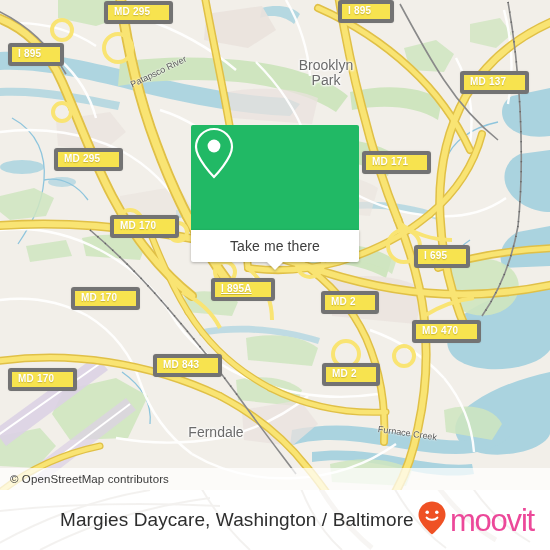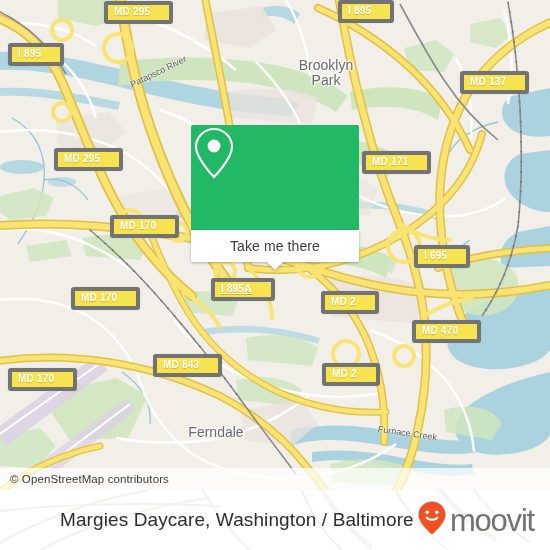--- a/index.html
+++ b/index.html
@@ -63,21 +63,21 @@
   #footer{
     position:absolute;left:0;top:490px;width:550px;height:60px;
     background:#ffffff;overflow:hidden;
   }
   #footer-ghost{position:absolute;left:0;top:0;width:550px;height:60px;opacity:.30;}
   #footer-title{
     position:absolute;left:20px;top:0;height:60px;display:flex;align-items:center;
     font-size:19px;color:#2e2e2e;letter-spacing:.1px;white-space:nowrap;margin-left:40px;
   }
   #brand{position:absolute;right:16px;top:0;height:60px;display:flex;align-items:center;gap:3px;}
-  #brand-word{font-size:31px;color:#737373;letter-spacing:-1.2px;line-height:31px;font-weight:400;}
+  #brand-word{font-size:31px;color:#ec4899;letter-spacing:-1.2px;line-height:31px;font-weight:400;}
 </style>
 </head>
 <body>
 
 <div id="app">
 
   <div id="map">
     <svg width="550" height="490" viewBox="0 0 550 490">
       <defs>
         <clipPath id="mapclip">

